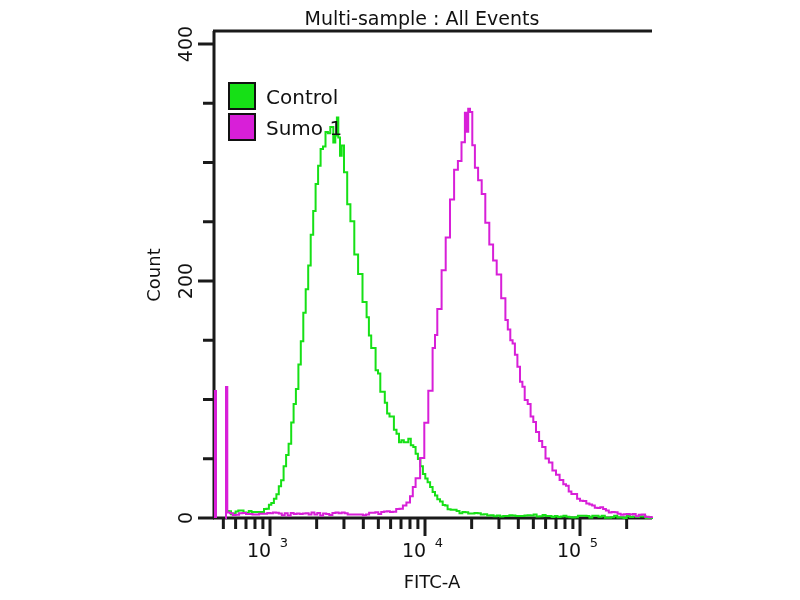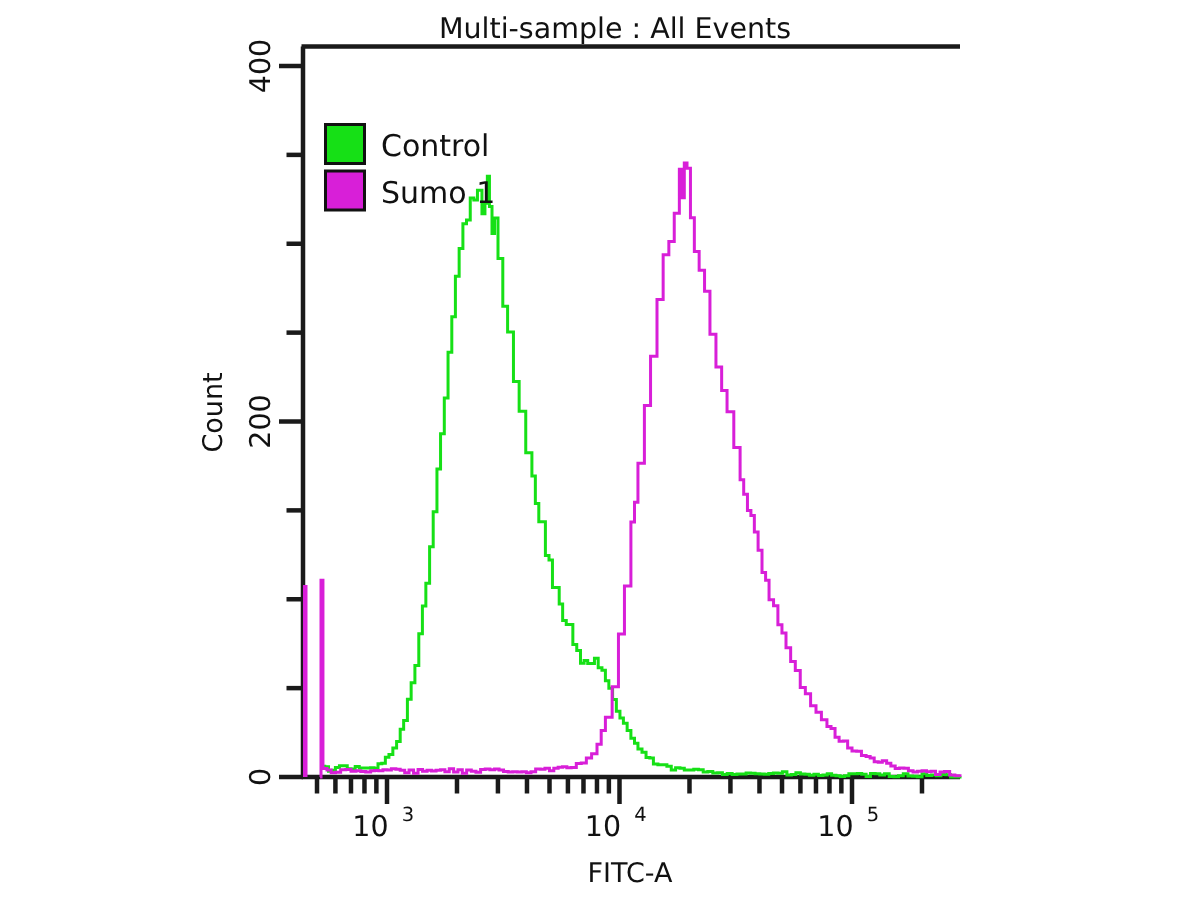--- a/index.html
+++ b/index.html
@@ -3,21 +3,21 @@
 <meta charset="utf-8">
 <style>
   html,body{margin:0;padding:0;}
   body{
     width:800px;height:600px;
     background:#ffffff;
     font-family:"DejaVu Sans", sans-serif;
     overflow:hidden;
     position:relative;
   }
-  #root{position:absolute;left:0;top:0;width:636px;height:600px;}
+  #root{position:absolute;left:12px;top:0;width:636px;height:600px;}
   svg{display:block;}
   .axis-line{stroke:#1a1a1a;fill:none;}
   .ttl{font-family:"DejaVu Sans",sans-serif;font-size:19px;fill:#111111;}
   .axlab{font-family:"DejaVu Sans",sans-serif;font-size:18px;fill:#111111;}
   .ticklab{font-family:"DejaVu Sans",sans-serif;font-size:19px;fill:#111111;}
   .ticklab-sup{font-family:"DejaVu Sans",sans-serif;font-size:13px;fill:#111111;}
   .legend-text{font-family:"DejaVu Sans",sans-serif;font-size:20px;fill:#111111;}
   .trace{fill:none;stroke-width:2;stroke-linejoin:miter;stroke-linecap:butt;}
 </style>
 </head>

